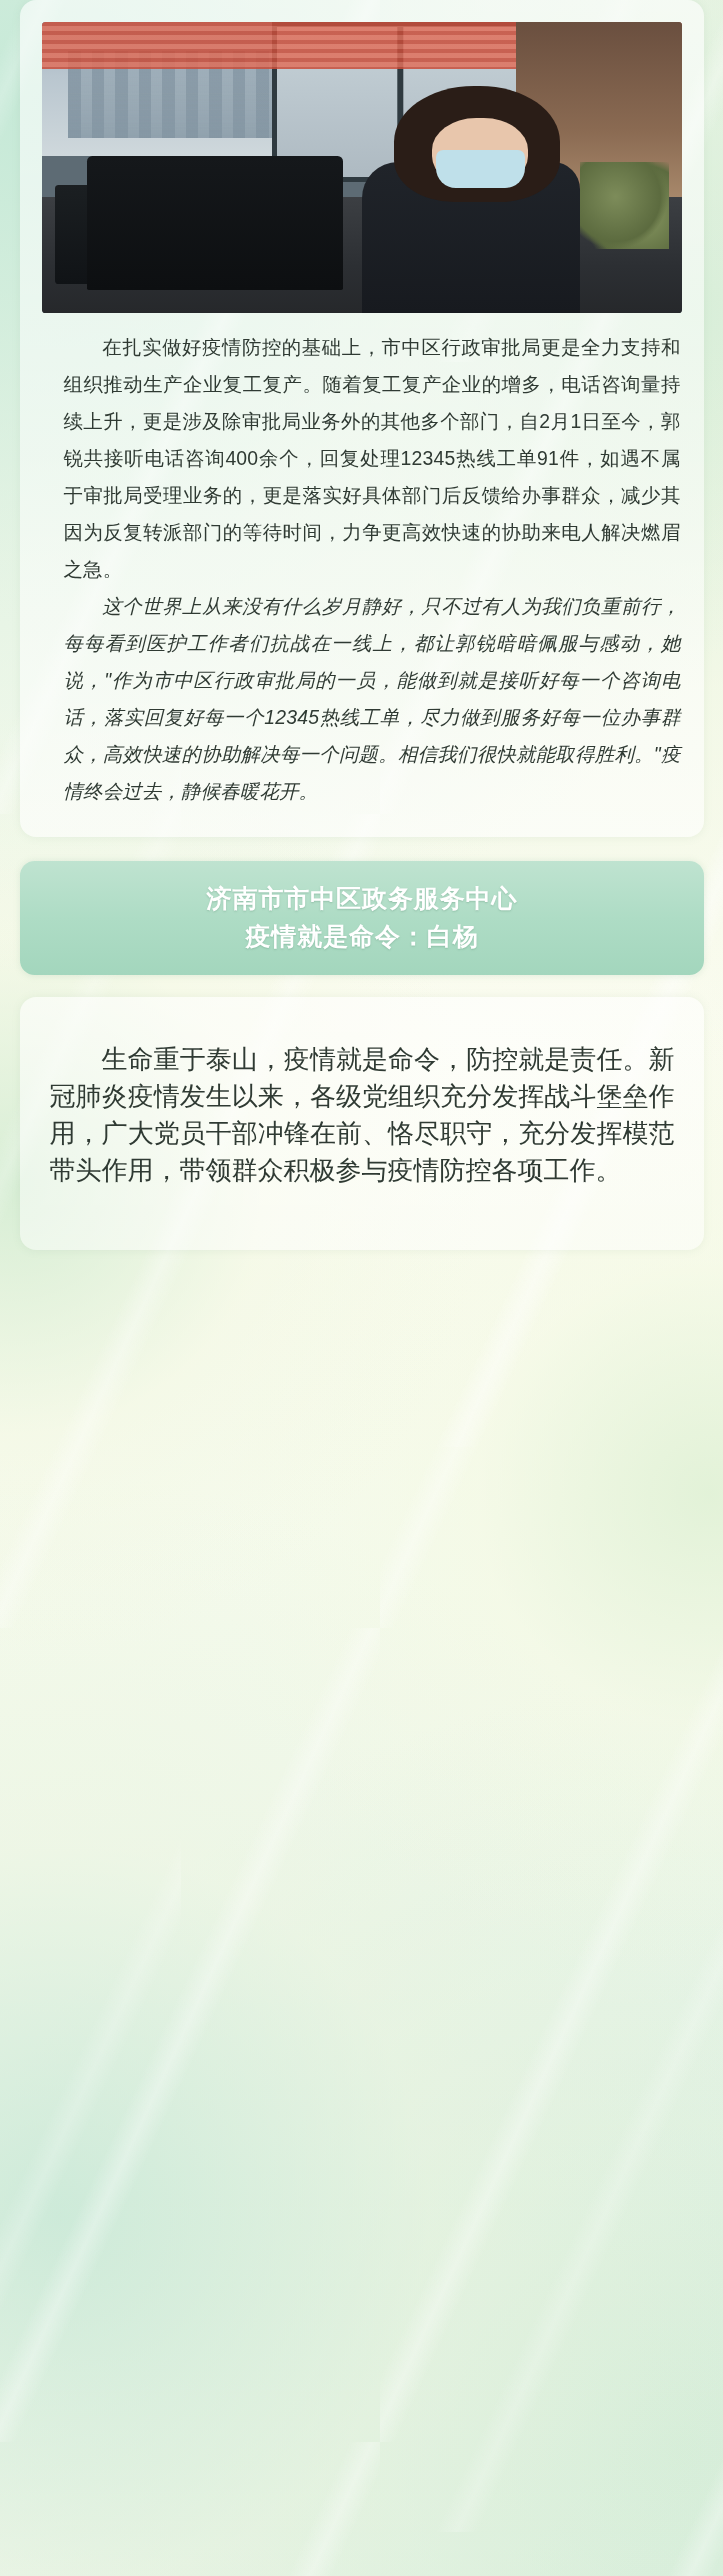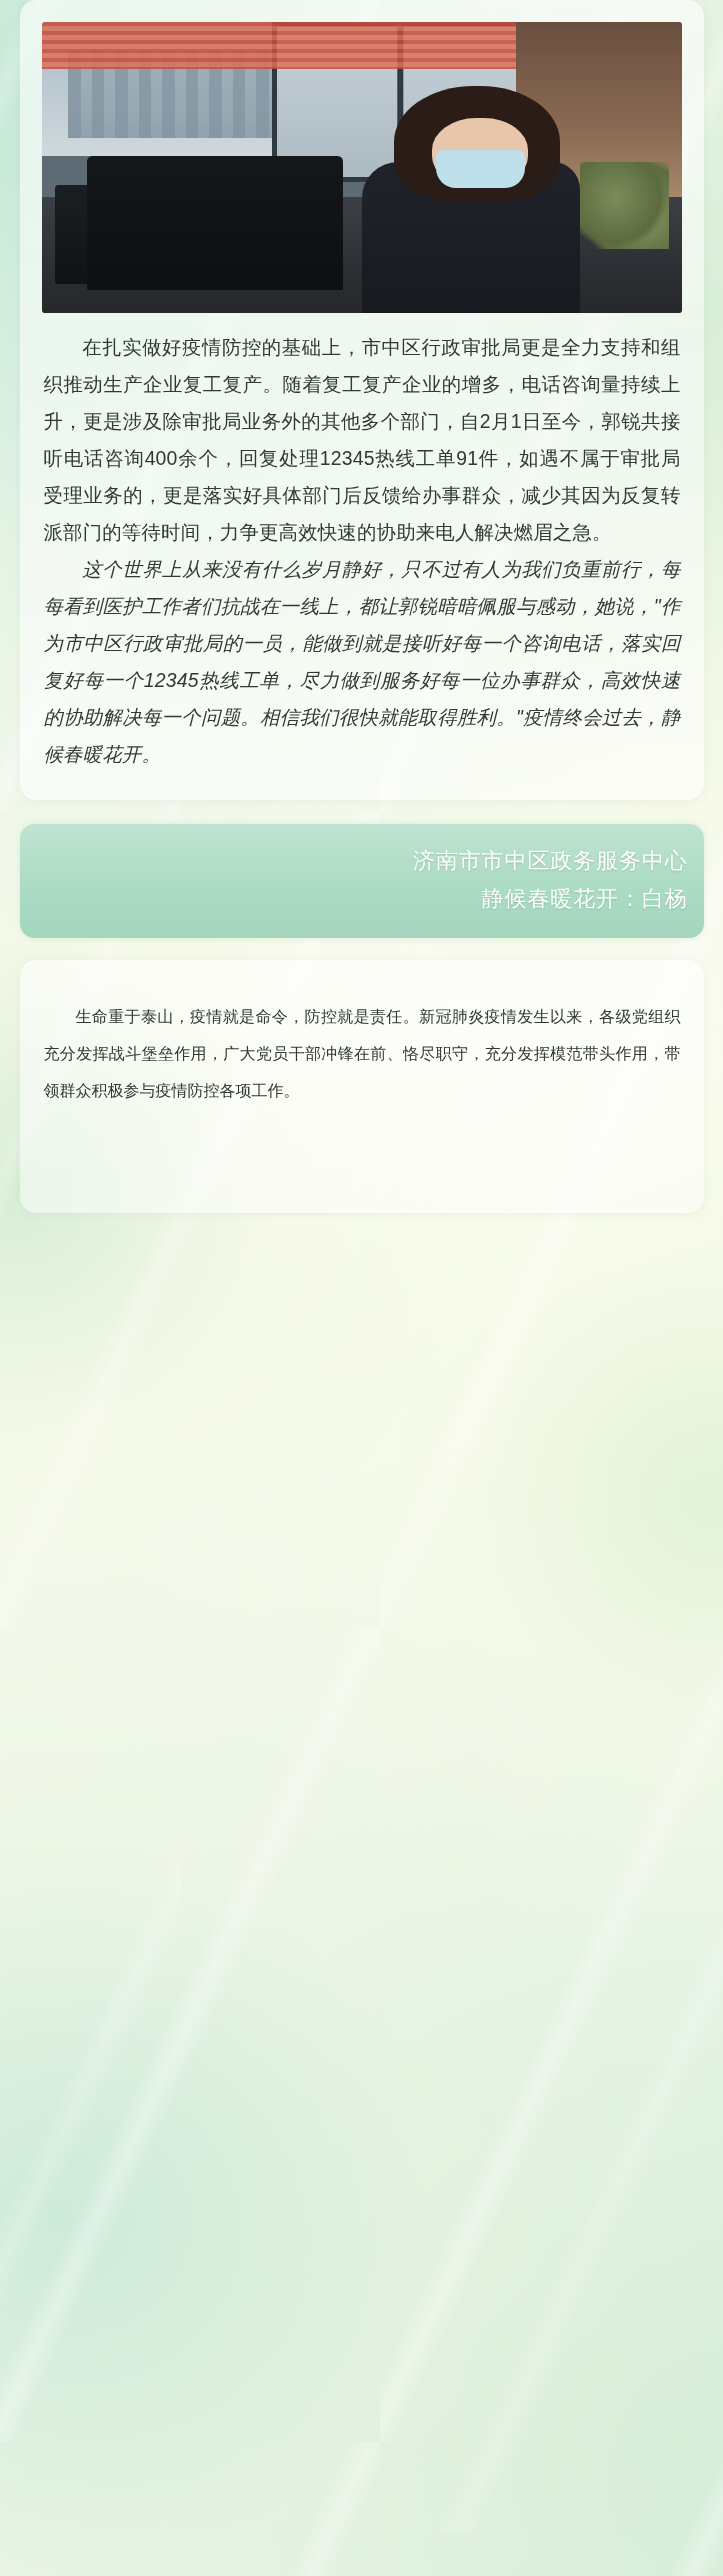--- a/index.html
+++ b/index.html
@@ -154,54 +154,54 @@
     letter-spacing: 0.2px;
     text-align: justify;
     text-justify: inter-ideograph;
   }
   .article p + p {
     margin-top: 0px;
     font-style: italic;
   }
   .article p.indent {
     text-indent: 2em;
+    margin-left: 20px;
   }
 
   
   .banner {
     margin: 23.5px 20px 0 20px;
     border-radius: 14.5px;
     background: linear-gradient(180deg, #bfe3d0 0%, #aedcc5 50%, #a3d6bd 100%);
     box-shadow: 0 0.9px 7.2px rgba(120,170,140,0.18);
     padding: 18px 16.3px 20px 16.3px;
     text-align: center;
   }
   .banner .line {
     color: #ffffff;
-    font-size: 22px;
-    font-weight: normal;
+    font-size: 25px;
+    font-weight: bold;
     line-height: 38px;
     letter-spacing: 0.9px;
     text-shadow: 0 0.9px 1.8px rgba(90,140,115,0.35);
-    text-align: right;
   }
 
   
   .card2 {
     margin: 22px 20px 0 20px;
     border-radius: 16.3px;
     background: linear-gradient(180deg, rgba(255,255,255,0.60) 0%, rgba(255,255,255,0.48) 100%);
     box-shadow: 0 0.9px 9px rgba(120,160,130,0.10);
     padding: 23.5px 23.5px 22px 23.5px;
     min-height: 208px;
   }
   .card2 p {
-    margin: 0;
+    margin: 6px;
     color: #2f3a33;
-    font-size: 16px;
+    font-size: 26px;
     line-height: 37px;
     text-align: justify;
     text-justify: inter-ideograph;
     text-indent: 2em;
   }
   .spacer-top { height: 14.5px; }
 </style>
 </head>
 <body>
 
@@ -232,21 +232,21 @@
 
     <div class="article">
       <p class="indent">在扎实做好疫情防控的基础上，市中区行政审批局更是全力支持和组织推动生产企业复工复产。随着复工复产企业的增多，电话咨询量持续上升，更是涉及除审批局业务外的其他多个部门，自2月1日至今，郭锐共接听电话咨询400余个，回复处理12345热线工单91件，如遇不属于审批局受理业务的，更是落实好具体部门后反馈给办事群众，减少其因为反复转派部门的等待时间，力争更高效快速的协助来电人解决燃眉之急。</p>
       <p class="indent">这个世界上从来没有什么岁月静好，只不过有人为我们负重前行，每每看到医护工作者们抗战在一线上，都让郭锐暗暗佩服与感动，她说，"作为市中区行政审批局的一员，能做到就是接听好每一个咨询电话，落实回复好每一个12345热线工单，尽力做到服务好每一位办事群众，高效快速的协助解决每一个问题。相信我们很快就能取得胜利。"疫情终会过去，静候春暖花开。</p>
     </div>
 
   </div>
 
   <div class="banner">
     <div class="line">济南市市中区政务服务中心</div>
-    <div class="line">静候春暖花开：白杨</div>
+    <div class="line">疫情就是命令：白杨</div>
   </div>
 
   <div class="card2">
     <div class="spacer-top"></div>
     <p>生命重于泰山，疫情就是命令，防控就是责任。新冠肺炎疫情发生以来，各级党组织充分发挥战斗堡垒作用，广大党员干部冲锋在前、恪尽职守，充分发挥模范带头作用，带领群众积极参与疫情防控各项工作。</p>
   </div>
 
 </div>
 
 

